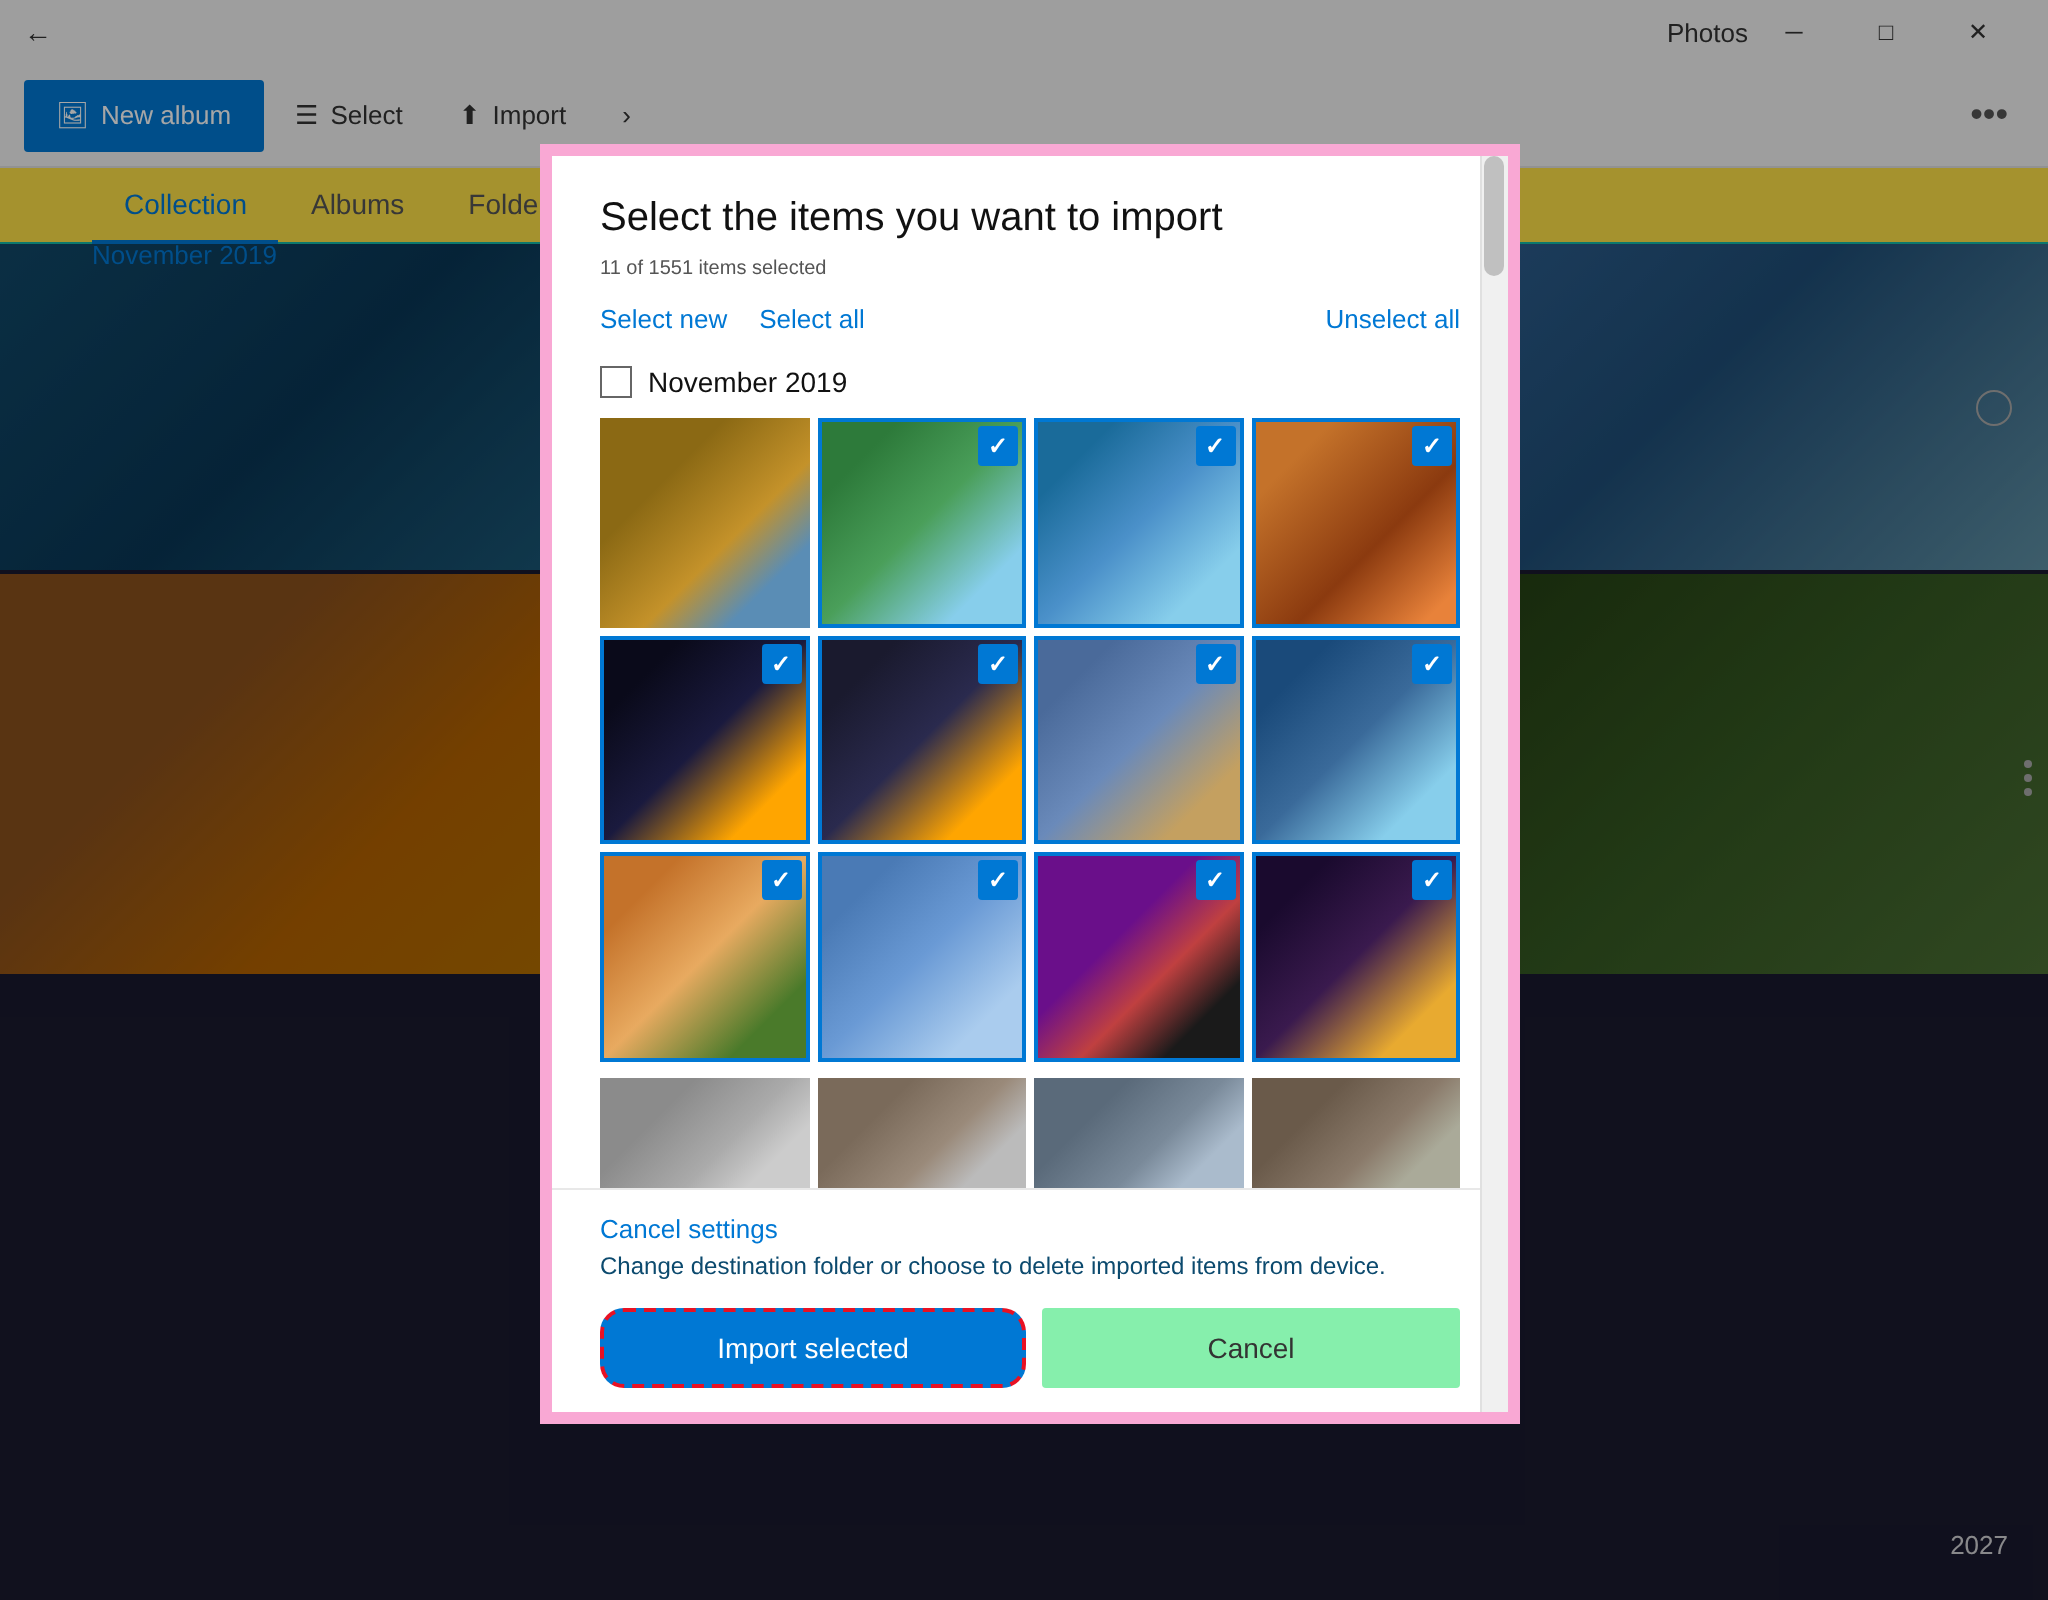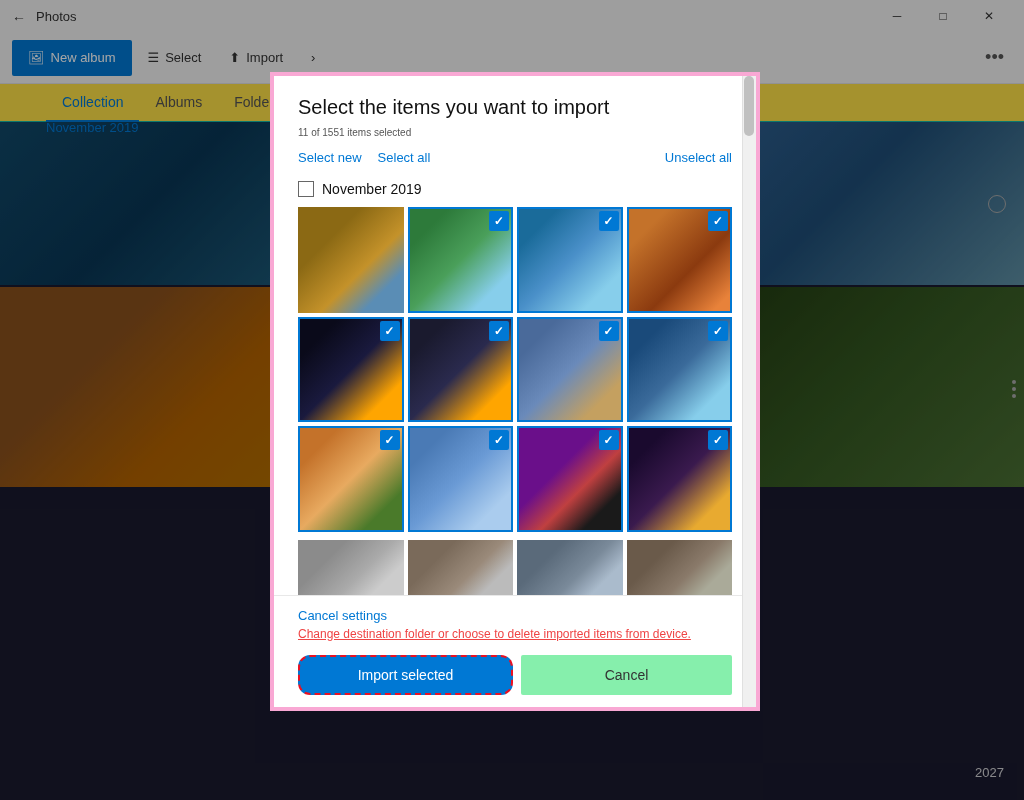--- a/index.html
+++ b/index.html
@@ -25,20 +25,21 @@
     .titlebar-back {
       font-size: 14px;
       color: #333;
       margin-right: 10px;
       cursor: pointer;
     }
     .titlebar-title {
       font-size: 13px;
       color: #333;
       flex: 1;
+      text-align: right;
     }
     .titlebar-controls {
       display: flex;
       gap: 0;
     }
     .titlebar-btn {
       width: 46px;
       height: 32px;
       display: flex;
       align-items: center;
@@ -207,21 +208,21 @@
       z-index: 15;
     }
 
     
     .dialog {
       position: absolute;
       top: 72px;
       left: 270px;
       width: 490px;
       background: white;
-      border: 4px solid #f9a8d4;
+      border: 6px solid #f9a8d4;
       z-index: 20;
       display: flex;
       flex-direction: column;
     }
 
     .dialog-body {
       padding: 20px 24px 0 24px;
       flex: 1;
     }
 
@@ -384,23 +385,22 @@
 
     .import-settings-link {
       color: #0078d4;
       font-size: 13px;
       cursor: pointer;
       display: block;
       margin-bottom: 4px;
     }
     .import-settings-desc {
       font-size: 12px;
-      color: #ef4444;
+      color: #0c4a6e;
       margin-bottom: 14px;
-      text-decoration: underline;
     }
 
     .dialog-buttons {
       display: flex;
       gap: 8px;
     }
 
     .btn-import {
       flex: 1;
       background: #0078d4;

